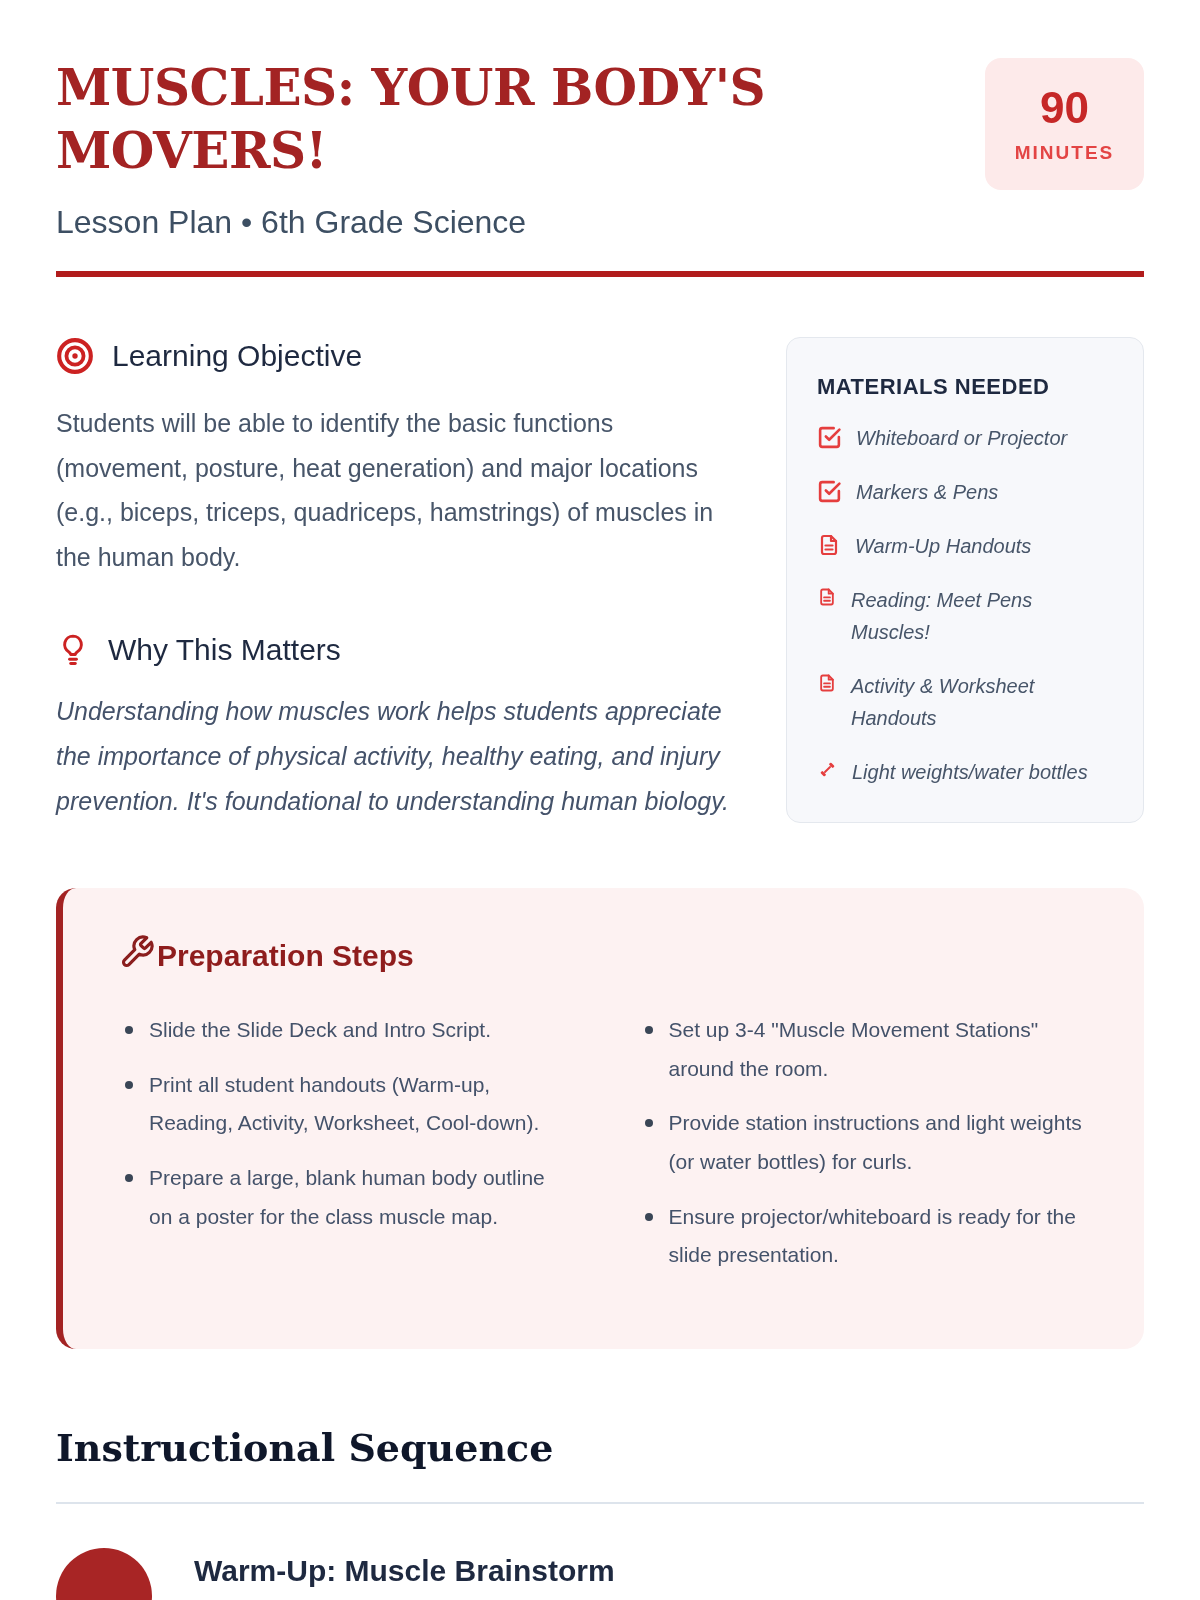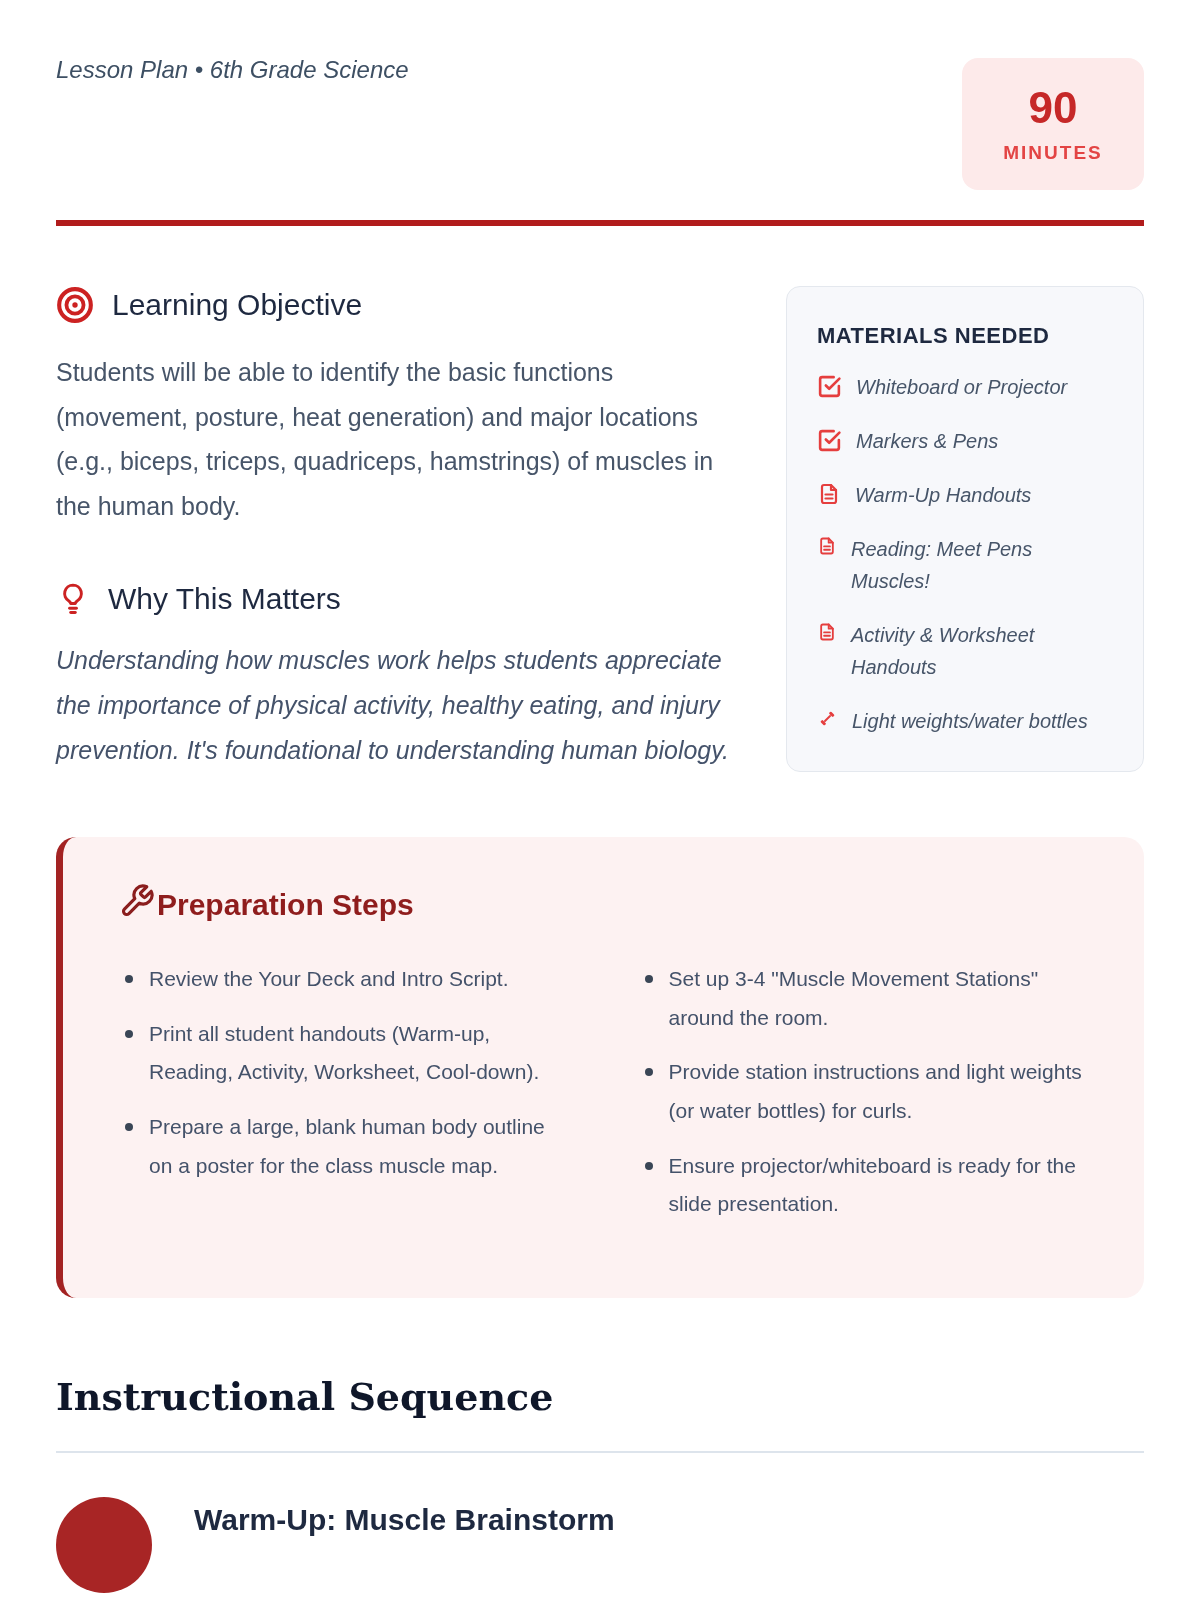--- a/index.html
+++ b/index.html
@@ -17,28 +17,28 @@
   .title-block { max-width: 840px; }
   h1.doc-title {
     font-family: "DejaVu Serif", serif;
     font-weight: 800;
     font-size: 50px;
     line-height: 1.26;
     color: #a32323;
     letter-spacing: -0.5px;
   }
   .subtitle {
-    font-style: italic;
-    font-size: 24px;
+    margin-top: 22px;
+    font-size: 32px;
     color: #3d4f63;
   }
   .duration-badge {
     background: #fdeaea;
     border-radius: 16px;
-    width: 182px;
+    width: 159px;
     min-height: 132px;
     padding: 26px 10px 24px;
     text-align: center;
     flex-shrink: 0;
     margin-top: 2px;
   }
   .duration-value { font-size: 44px; font-weight: 800; color: #c62828; line-height: 1.1; }
   .duration-label { margin-top: 10px; font-size: 19px; font-weight: 700; letter-spacing: 2px; color: #e34444; }
 
   .red-rule { margin-top: 30px; height: 6px; background: #b11c1c; border: none; }
@@ -134,20 +134,21 @@
   }
 </style>
 </head>
 <body>
 
 <div class="page">
   <div class="content">
 
     <div class="header">
       <div class="title-block">
+        <h1 class="doc-title">MUSCLES: YOUR BODY'S MOVERS!</h1>
         <div class="subtitle">Lesson Plan • 6th Grade Science</div>
       </div>
       <div class="duration-badge">
         <div class="duration-value">90</div>
         <div class="duration-label">MINUTES</div>
       </div>
     </div>
 
     <hr class="red-rule">
 
@@ -258,21 +259,21 @@
       <div class="prep-heading">
         <span class="icon">
           <svg width="36" height="36" viewBox="0 0 24 24" fill="none" stroke="#8b1e1e" stroke-width="2.1" stroke-linecap="round" stroke-linejoin="round">
             <path d="M14.7 6.3a1 1 0 0 0 0 1.4l1.6 1.6a1 1 0 0 0 1.4 0l3.77-3.77a6 6 0 0 1-7.94 7.94l-6.91 6.91a2.12 2.12 0 0 1-3-3l6.91-6.91a6 6 0 0 1 7.94-7.94l-3.76 3.76z"></path>
           </svg>
         </span>
         <span>Preparation Steps</span>
       </div>
       <div class="prep-cols">
         <ul class="prep-list">
-          <li>Review the Your Deck and Intro Script.</li>
+          <li>Slide the Slide Deck and Intro Script.</li>
           <li>Print all student handouts (Warm-up, Reading, Activity, Worksheet, Cool-down).</li>
           <li>Prepare a large, blank human body outline on a poster for the class muscle map.</li>
         </ul>
         <ul class="prep-list">
           <li>Set up 3-4 "Muscle Movement Stations" around the room.</li>
           <li>Provide station instructions and light weights (or water bottles) for curls.</li>
           <li>Ensure projector/whiteboard is ready for the slide presentation.</li>
         </ul>
       </div>
     </div>

